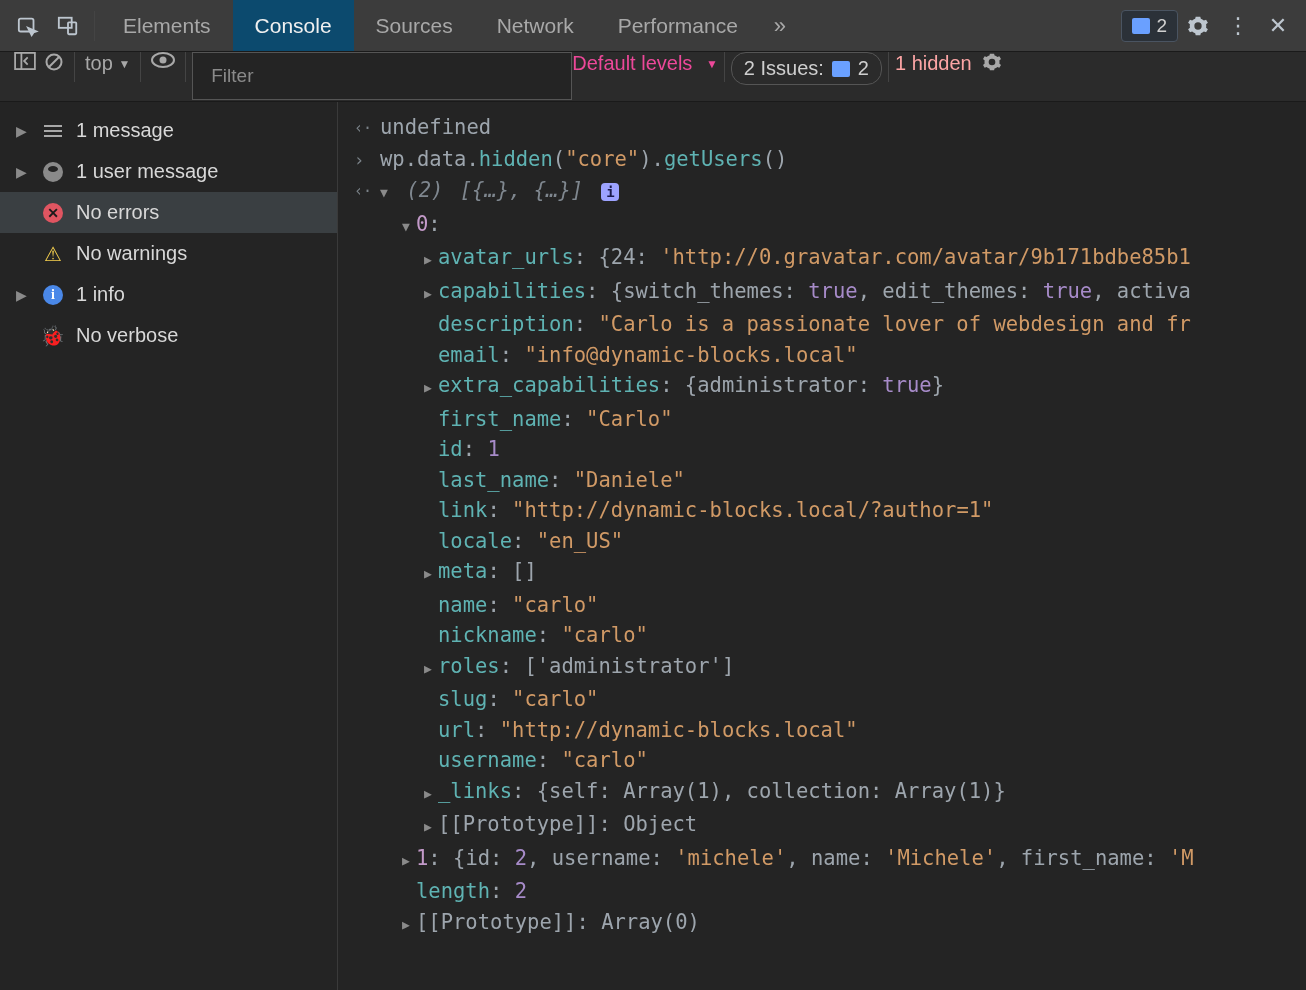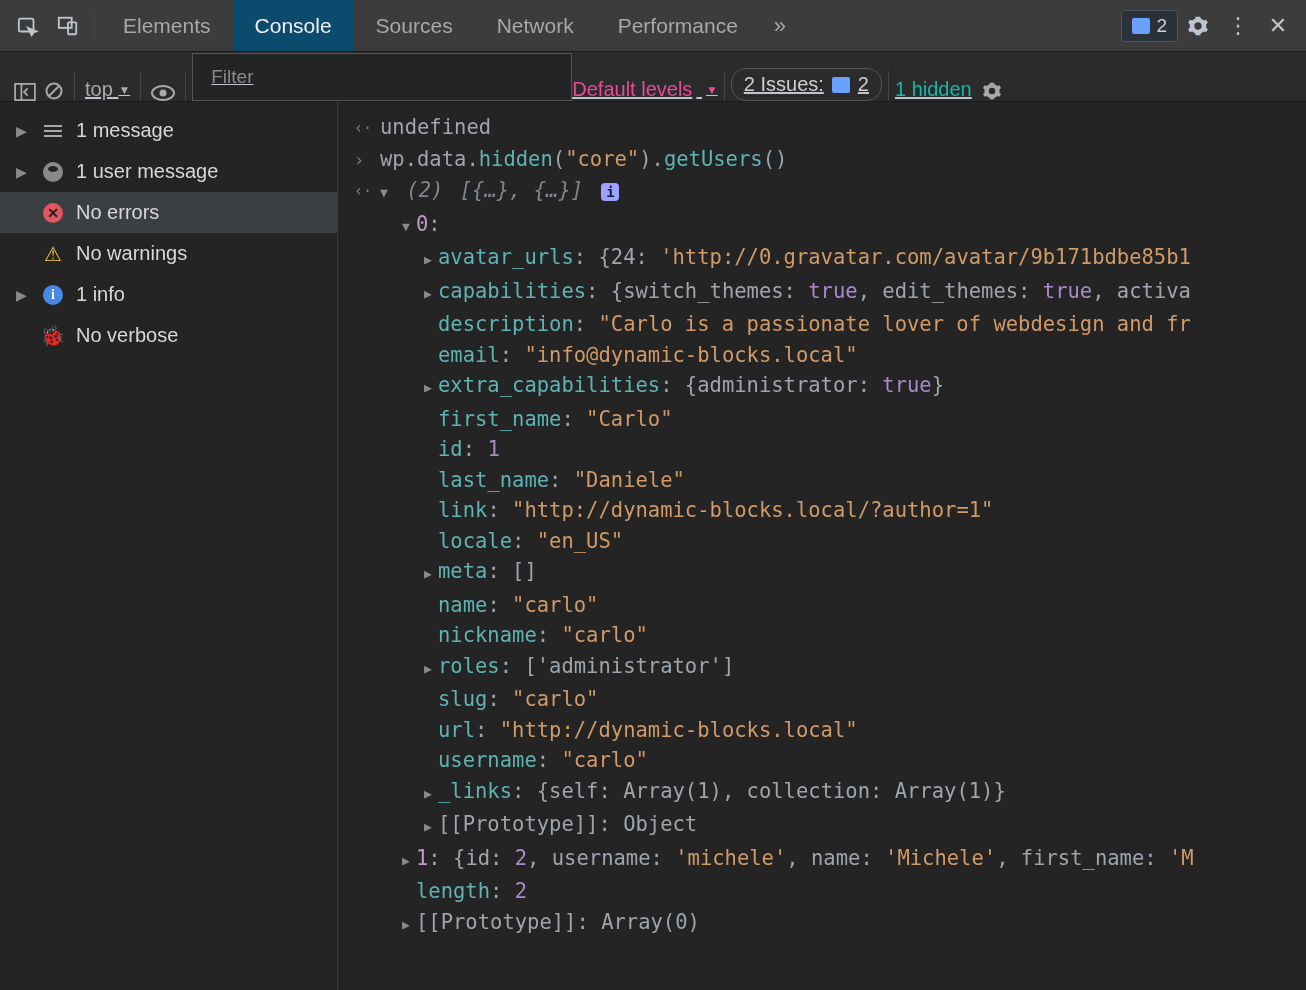--- a/index.html
+++ b/index.html
@@ -51,28 +51,27 @@
   color: #d0d0d0;
   font-size: 19px;
   cursor: pointer;
 }
 .chat-icon { width: 18px; height: 16px; background: #6aa0ff; border-radius: 2px; position: relative; }
 .chat-icon::after { content:''; position:absolute; bottom:-4px; left:3px; border:4px solid transparent; border-top-color:#6aa0ff; }
 
 
 .toolbar {
   display: flex;
-  align-items: flex-end;
+  align-items: flex-start;
   height: 50px;
   background: #2b2b2b;
   border-bottom: 1px solid #1a1a1a;
   padding: 0 10px;
   gap: 0;
   font-size: 20px;
-  text-decoration: underline;
 }
 .vsep { width: 1px; height: 30px; background: #444; margin: 0 6px; }
 .toolbar .btn { display:flex; align-items:center; color:#a8a8a8; cursor:pointer; padding: 0 4px; }
 .filter-input {
   flex: 0 0 380px;
   height: 48px;
   background: #242424;
   border: 1px solid #555;
   color: #bdc6cf;
   padding: 0 18px;
@@ -81,21 +80,21 @@
 .filter-input::placeholder { color: #8a8a8a; }
 .levels { color:#ec4899; cursor:pointer; display:flex; align-items:center; gap:4px; }
 .issues-box {
   border: 1px solid #555;
   border-radius: 15px;
   padding: 4px 12px;
   display:flex; align-items:center; gap:8px;
   color:#cfcfcf;
   cursor:pointer;
 }
-.hidden-label { color:#14b8a6; }
+.hidden-label { color:#fca5a5; }
 
 
 .split { display:flex; height: calc(100% - 102px); }
 .sidebar {
   width: 338px;
   background: #242424;
   border-right: 1px solid #3a3a3a;
   padding-top: 8px;
   font-size: 20px;
 }

